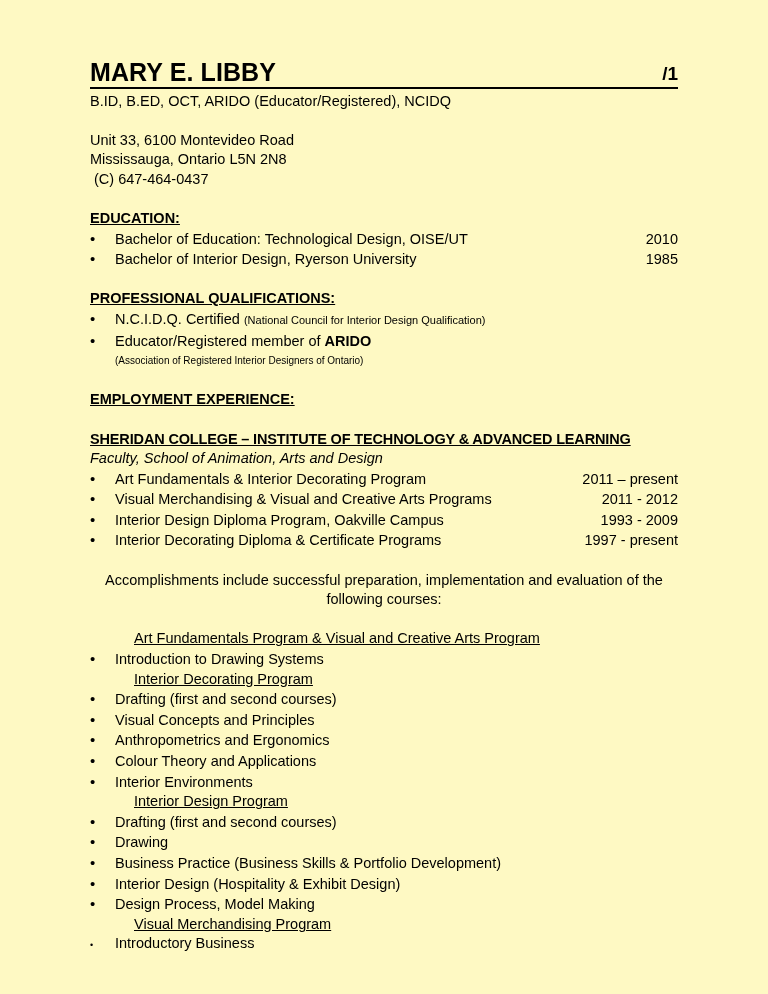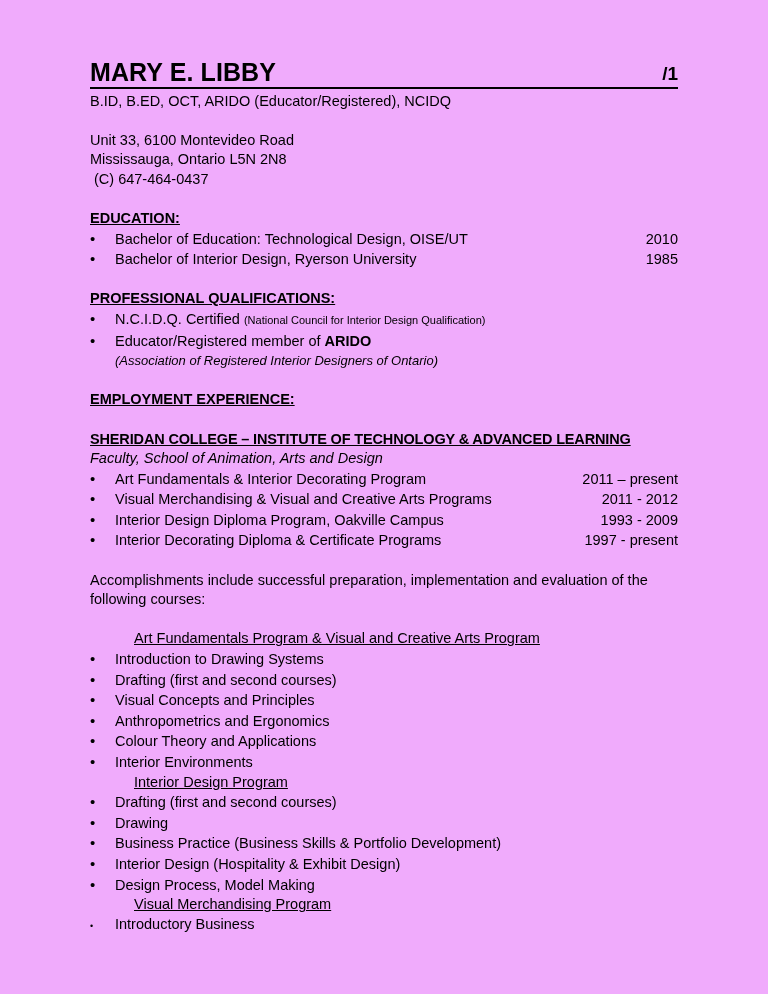--- a/index.html
+++ b/index.html
@@ -15,21 +15,21 @@
     font-size: 14.5px;
     line-height: 19.6px;
     -webkit-font-smoothing: antialiased;
   }
   .page {
     position: relative;
     width: 768px;
     height: 994px;
     box-sizing: border-box;
     padding: 58px 90px 0 90px;
-    background: #f0abfc;
+    background: #fef9c3;
   }
 
   
   .name-row {
     display: flex;
     align-items: flex-end;
     justify-content: space-between;
     border-bottom: 2.5px solid #000;
     padding-bottom: 1px;
     margin-bottom: 3px;
@@ -96,28 +96,28 @@
   .row-text { flex: 1 1 auto; }
   .row-date {
     flex: 0 0 auto;
     text-align: right;
     white-space: nowrap;
     padding-left: 12px;
   }
   .small-note { font-size: 11px; }
   .sub-note {
     padding-left: 25px;
-    font-size: 13px;
-    line-height: 19.6px;
-    font-style: italic;
+    font-size: 10px;
+    line-height: 19.6px;
   }
   b { font-weight: bold; }
   p.para {
     margin: 0;
     line-height: 19.6px;
+    text-align: center;
   }
 </style>
 </head>
 <body>
 
 <div class="page">
 
   <div class="name-row">
     <div class="name">MARY E. LIBBY</div>
     <div class="page-marker">/1</div>
@@ -197,20 +197,21 @@
   <p class="para">Accomplishments include successful preparation, implementation and evaluation of the following courses:</p>
 
   <div class="spacer-line"></div>
 
   <div class="sub-heading">Art Fundamentals Program &amp; Visual and Creative Arts Program</div>
   <div class="row">
     <span class="bullet">•</span>
     <span class="row-text">Introduction to Drawing Systems</span>
   </div>
 
+  <div class="sub-heading">Interior Decorating Program</div>
   <div class="row">
     <span class="bullet">•</span>
     <span class="row-text">Drafting (first and second courses)</span>
   </div>
   <div class="row">
     <span class="bullet">•</span>
     <span class="row-text">Visual Concepts and Principles</span>
   </div>
   <div class="row">
     <span class="bullet">•</span>

